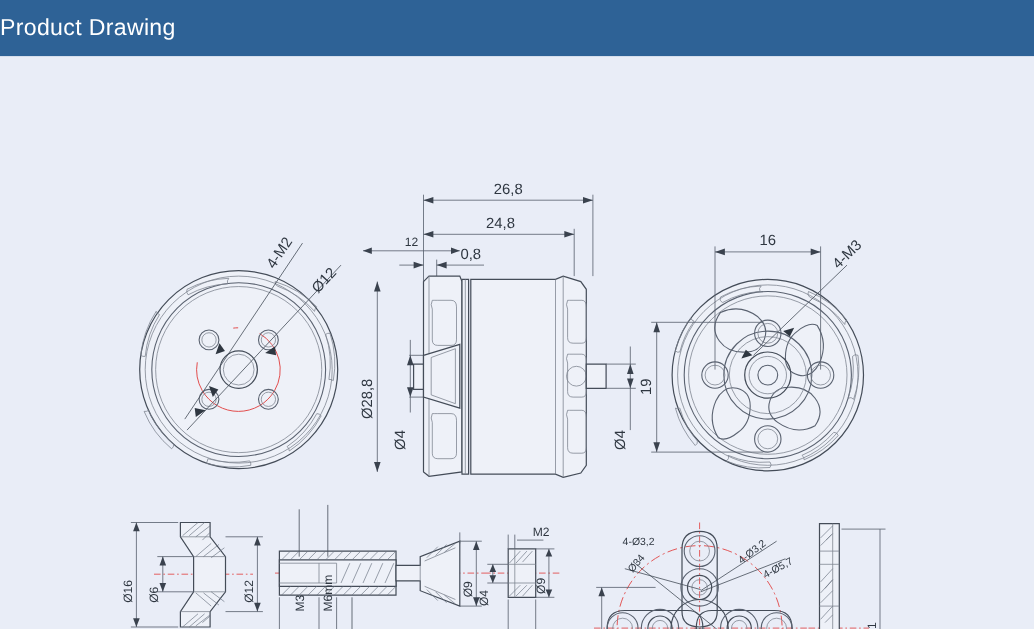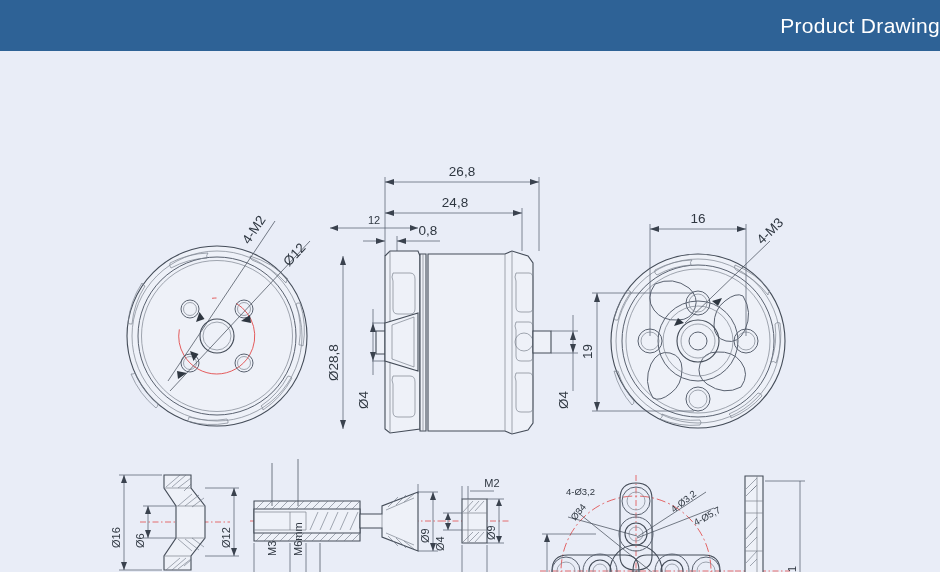--- a/index.html
+++ b/index.html
@@ -13,21 +13,21 @@
   #page {
     position:relative;
     width:940px; height:572px;
     background:#e9edf7;
   }
   
   #header {
     position:absolute; left:0; top:0;
     width:940px; height:51px;
     background:#2e6296;
-    display:flex; align-items:center; justify-content:flex-end;
+    display:flex; align-items:center; justify-content:flex-start;
   }
   #header-title {
     color:#ffffff;
     font-size:21px;
     font-weight:400;
     letter-spacing:0.3px;
     font-family:"Liberation Sans", sans-serif;
   }
   
   #canvas {

